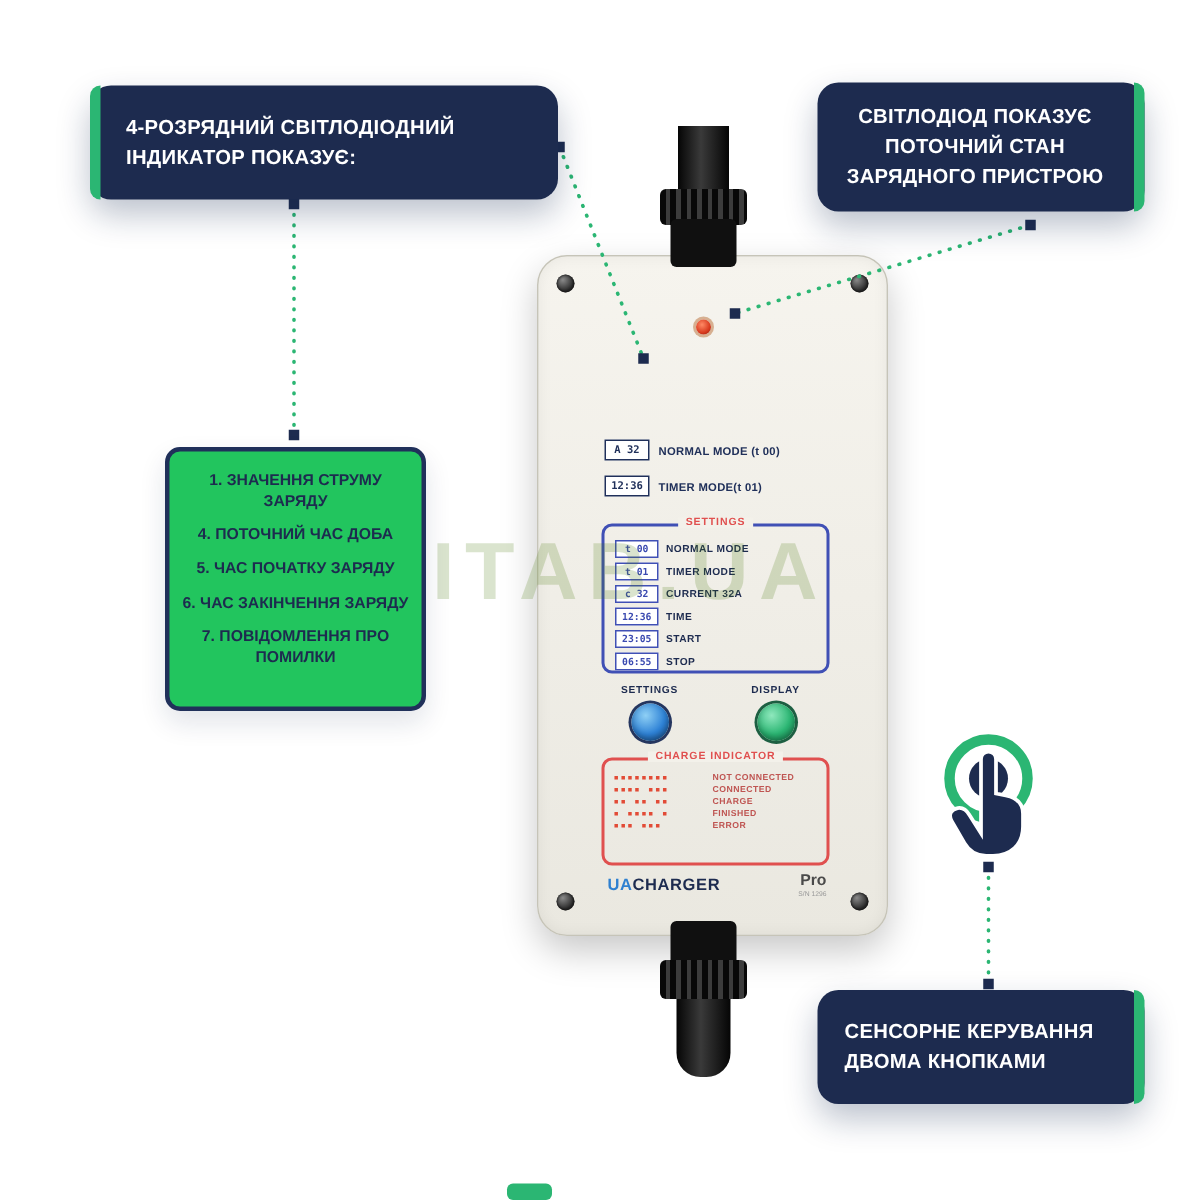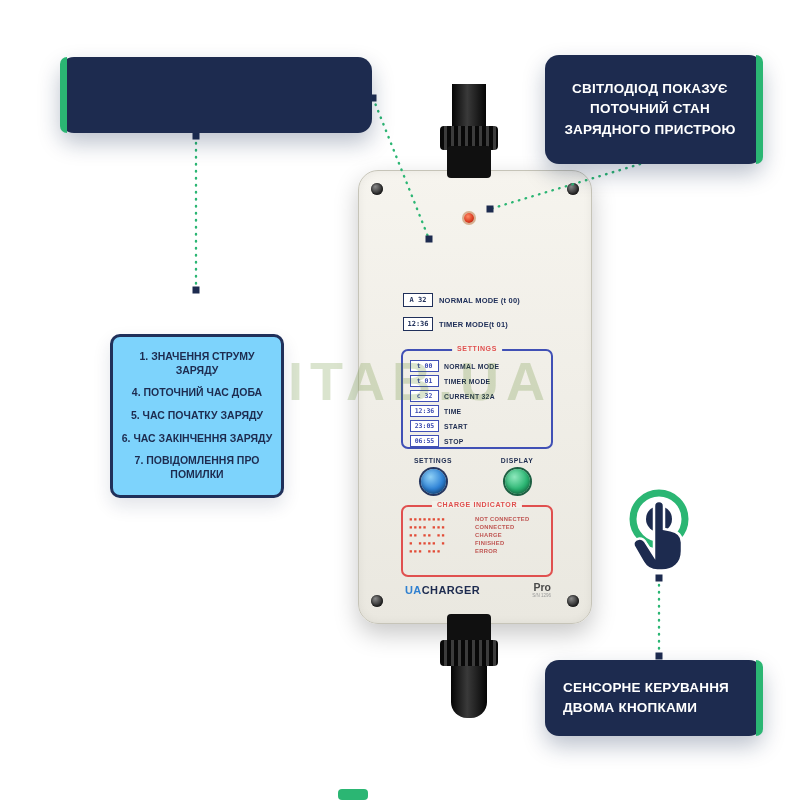--- a/index.html
+++ b/index.html
@@ -7,29 +7,29 @@
 
   
   .callout{position:absolute;background:#1d2b4f;border-radius:14px;color:#fff;font-weight:bold;
            box-shadow:0 10px 22px rgba(15,35,75,.28);z-index:10;display:flex;align-items:center;}
   .callout .bar{position:absolute;top:0;bottom:0;width:7px;background:#2bb673;}
   .bar.left{left:0;border-radius:14px 0 0 14px;}
   .bar.right{right:0;border-radius:0 14px 14px 0;}
   .callout .txt{width:100%;font-size:13.5px;line-height:1.5;letter-spacing:.2px;}
   #co-left{left:60px;top:57px;width:312px;height:76px;}
   #co-left .txt{padding:0 14px 0 24px;text-align:left;}
-  #co-right{left:545px;top:55px;width:218px;height:109px;}
+  #co-right{left:545px;top:55px;width:218px;height:86px;}
   #co-right .txt{padding:0 22px 0 14px;text-align:center;}
   #co-bottom{left:545px;top:660px;width:218px;height:76px;}
   #co-bottom .txt{padding:0 22px 0 18px;text-align:left;}
 
   
-  #feature-list{position:absolute;left:110px;top:298px;width:174px;background:#7dd3fc;border:3px solid #20305a;
-                border-radius:10px;padding:13px 5px 12px;z-index:10;box-sizing:border-box;
-                box-shadow:0 8px 18px rgba(15,35,75,.12);margin-top:36px;}
+  #feature-list{position:absolute;left:110px;top:298px;width:174px;background:#22c55e;border:3px solid #20305a;
+                border-radius:10px;padding:13px 5px 24px;z-index:10;box-sizing:border-box;
+                box-shadow:0 8px 18px rgba(15,35,75,.12);}
   .feat-item{font-size:10.5px;font-weight:bold;color:#1d2b4f;text-align:center;line-height:1.3;margin:0 0 9px;}
   .feat-item:last-child{margin-bottom:2px;}
 
   
   #watermark{position:absolute;left:288px;top:350px;font-size:54px;font-weight:bold;color:#4d7c0f;
              opacity:.20;letter-spacing:7px;z-index:4;white-space:nowrap;pointer-events:none;}
 
   
   .devpart{position:absolute;}
   #cable-top{left:452px;top:84px;width:34px;height:52px;background:linear-gradient(90deg,#050505,#3a3a3a 45%,#050505);z-index:1;}
@@ -219,20 +219,21 @@
     <rect x="425.5" y="235.5" width="7" height="7"></rect>
     <rect x="683.5" y="146.5" width="7" height="7"></rect>
     <rect x="486.5" y="205.5" width="7" height="7"></rect>
     <rect x="655.5" y="574.5" width="7" height="7"></rect>
     <rect x="655.5" y="652.5" width="7" height="7"></rect>
   </g>
 </svg>
 
 <div class="callout" id="co-left">
   <div class="bar left"></div>
+  <div class="txt">4-РОЗРЯДНИЙ СВІТЛОДІОДНИЙ ІНДИКАТОР ПОКАЗУЄ:</div>
 </div>
 <div class="callout" id="co-right">
   <div class="bar right"></div>
   <div class="txt">СВІТЛОДІОД ПОКАЗУЄ ПОТОЧНИЙ СТАН ЗАРЯДНОГО ПРИСТРОЮ</div>
 </div>
 <div class="callout" id="co-bottom">
   <div class="bar right"></div>
   <div class="txt">СЕНСОРНЕ КЕРУВАННЯ ДВОМА КНОПКАМИ</div>
 </div>
 

